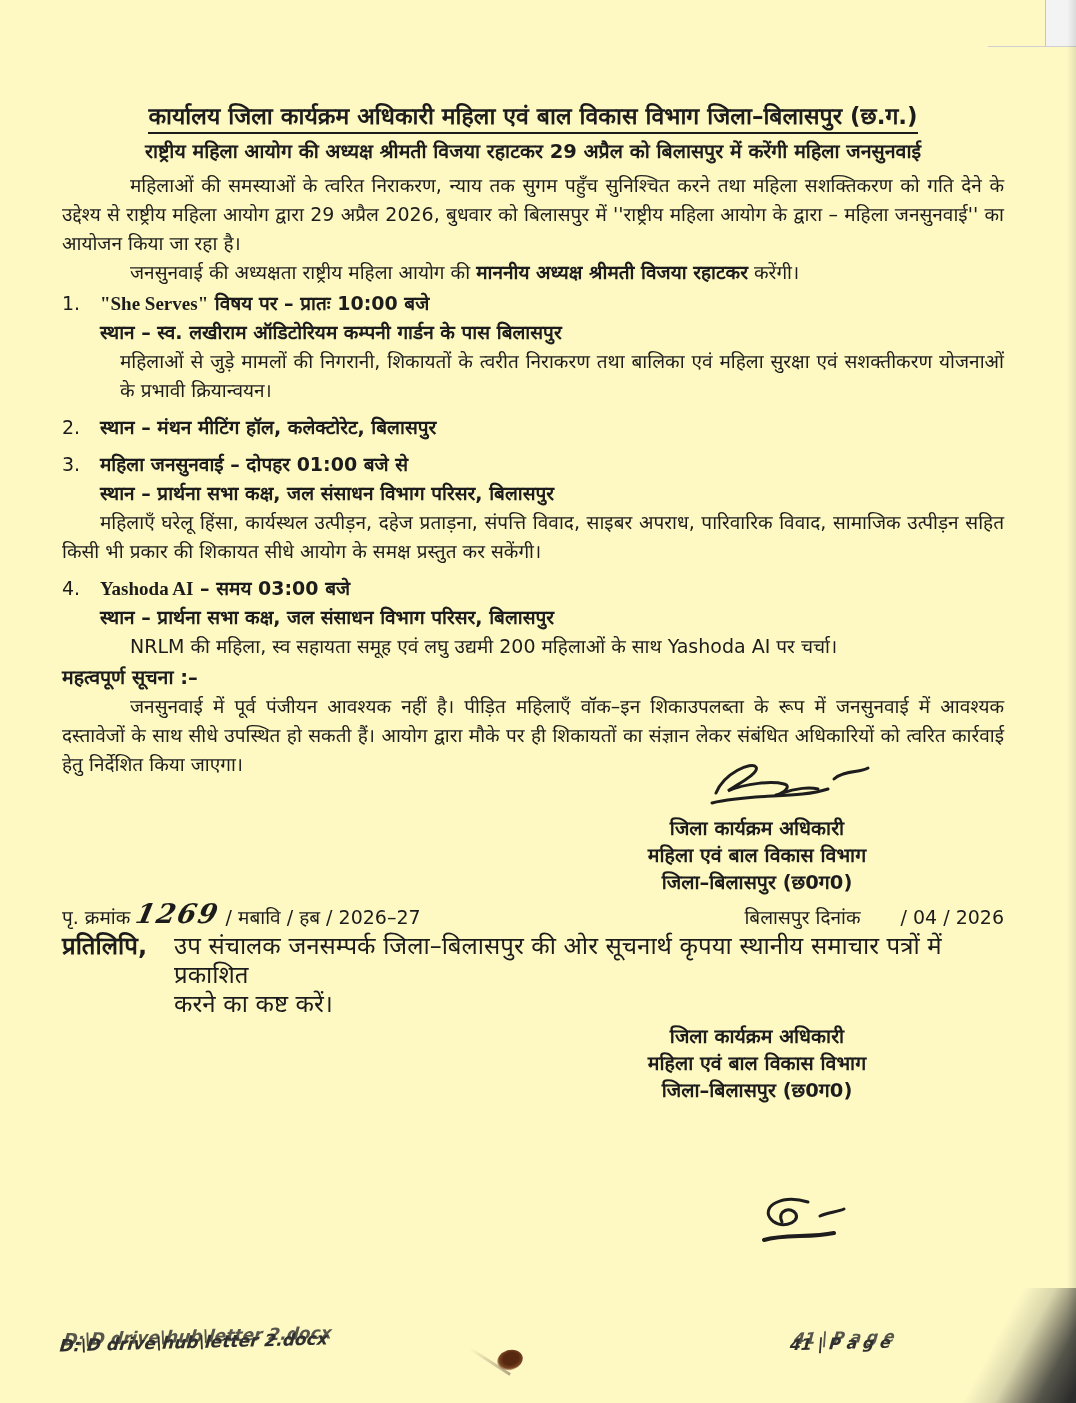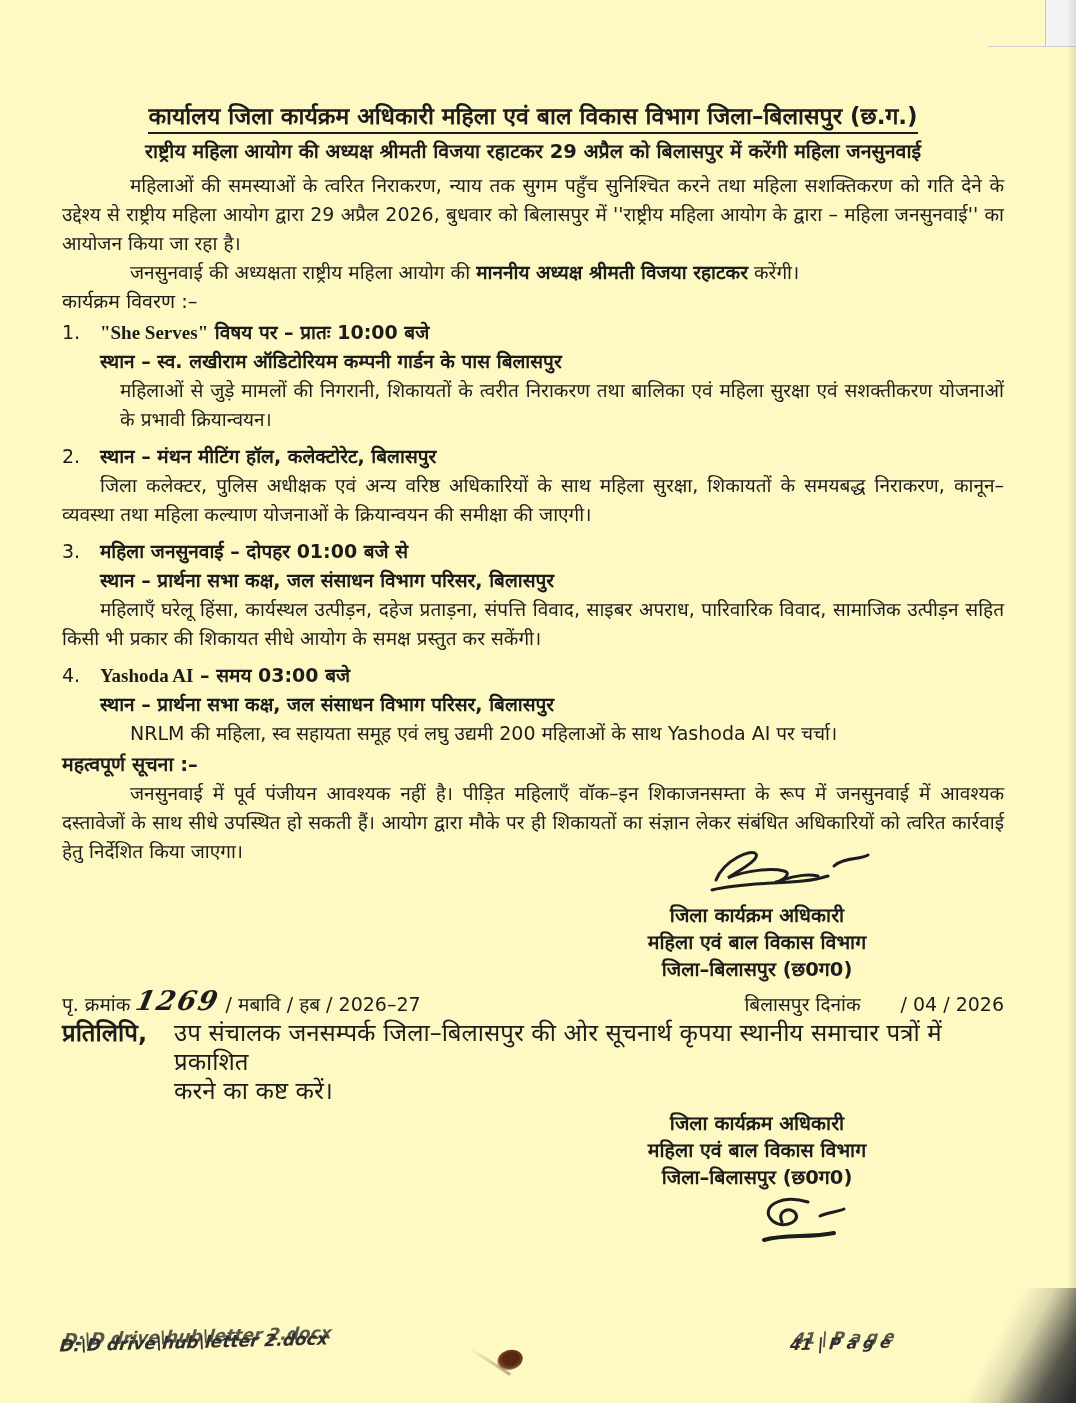--- a/index.html
+++ b/index.html
@@ -74,38 +74,36 @@
       <span class="ul">कार्यालय जिला कार्यक्रम अधिकारी महिला एवं बाल विकास विभाग जिला–बिलासपुर (छ.ग.)</span>
     </div>
 
 
     <div class="headline">राष्ट्रीय महिला आयोग की अध्यक्ष श्रीमती विजया रहाटकर 29 अप्रैल को बिलासपुर में करेंगी महिला जनसुनवाई</div>
 
     <div class="para">महिलाओं की समस्याओं के त्वरित निराकरण, न्याय तक सुगम पहुँच सुनिश्चित करने तथा महिला सशक्तिकरण को गति देने के उद्देश्य से राष्ट्रीय महिला आयोग द्वारा 29 अप्रैल 2026, बुधवार को बिलासपुर में ''राष्ट्रीय महिला आयोग के द्वारा – महिला जनसुनवाई'' का आयोजन किया जा रहा है।</div>
 
     <div class="line-chair"><span>जनसुनवाई की अध्यक्षता राष्ट्रीय महिला आयोग की </span><b>माननीय अध्यक्ष श्रीमती विजया रहाटकर</b><span> करेंगी।</span></div>
 
-    <div class="program-label">कार्यक्रम विवरण :–</div>
 
     <div class="items">
 
       <div class="item">
         <span class="item-num">1.</span>
         <div class="item-body">
           <div class="item-title"><span class="latin">"She Serves"</span><span> विषय पर – प्रातः 10:00 बजे</span></div>
           <div class="item-venue">स्थान – स्व. लखीराम ऑडिटोरियम कम्पनी गार्डन के पास बिलासपुर</div>
           <div class="desc-block">महिलाओं से जुड़े मामलों की निगरानी, शिकायतों के त्वरीत निराकरण तथा बालिका एवं महिला सुरक्षा एवं सशक्तीकरण योजनाओं के प्रभावी क्रियान्वयन।</div>
         </div>
       </div>
 
       <div class="item">
         <span class="item-num">2.</span>
         <div class="item-body">
           <div class="item-venue">स्थान – मंथन मीटिंग हॉल, कलेक्टोरेट, बिलासपुर</div>
-          <div class="desc-hang">जिला कलेक्टर, पुलिस अधीक्षक एवं अन्य वरिष्ठ अधिकारियों के साथ महिला सुरक्षा, शिकायतों के समयबद्ध निराकरण, कानून–व्यवस्था तथा महिला कल्याण योजनाओं के क्रियान्वयन की समीक्षा की जाएगी।</div>
         </div>
       </div>
 
       <div class="item">
         <span class="item-num">3.</span>
         <div class="item-body">
           <div class="item-title">महिला जनसुनवाई – दोपहर 01:00 बजे से</div>
           <div class="item-venue">स्थान – प्रार्थना सभा कक्ष, जल संसाधन विभाग परिसर, बिलासपुर</div>
           <div class="desc-hang">महिलाएँ घरेलू हिंसा, कार्यस्थल उत्पीड़न, दहेज प्रताड़ना, संपत्ति विवाद, साइबर अपराध, पारिवारिक विवाद, सामाजिक उत्पीड़न सहित किसी भी प्रकार की शिकायत सीधे आयोग के समक्ष प्रस्तुत कर सकेंगी।</div>
         </div>
@@ -115,21 +113,21 @@
         <span class="item-num">4.</span>
         <div class="item-body">
           <div class="item-title"><span class="latin">Yashoda AI</span><span> – समय 03:00 बजे</span></div>
           <div class="item-venue">स्थान – प्रार्थना सभा कक्ष, जल संसाधन विभाग परिसर, बिलासपुर</div>
           <div class="desc-hang"><span class="desc-lead">.</span><span>NRLM की महिला, स्व सहायता समूह एवं लघु उद्यमी 200 महिलाओं के साथ Yashoda AI पर चर्चा।</span></div>
         </div>
       </div>
     </div>
 
     <div class="imp-label">महत्वपूर्ण सूचना :–</div>
-    <div class="para">जनसुनवाई में पूर्व पंजीयन आवश्यक नहीं है। पीड़ित महिलाएँ वॉक–इन शिकाजनसम्ता के रूप में जनसुनवाई में आवश्यक दस्तावेजों के साथ सीधे उपस्थित हो सकती हैं। आयोग द्वारा मौके पर ही शिकायतों का संज्ञान लेकर संबंधित अधिकारियों को त्वरित कार्रवाई हेतु निर्देशित किया जाएगा।</div>
+    <div class="para">जनसुनवाई में पूर्व पंजीयन आवश्यक नहीं है। पीड़ित महिलाएँ वॉक–इन शिकाउपलब्ता के रूप में जनसुनवाई में आवश्यक दस्तावेजों के साथ सीधे उपस्थित हो सकती हैं। आयोग द्वारा मौके पर ही शिकायतों का संज्ञान लेकर संबंधित अधिकारियों को त्वरित कार्रवाई हेतु निर्देशित किया जाएगा।</div>
 
     <div class="sig-row">
       <svg class="sig" width="190" height="62" viewBox="0 0 190 62">
         <g fill="none" stroke="#1d1d1d" stroke-width="3" stroke-linecap="round">
           <path d="M30 40 C 38 20, 66 8, 70 14 C 74 20, 50 32, 42 38 C 60 30, 86 28, 98 31 C 106 33, 98 40, 90 42"></path>
           <path d="M26 50 C 66 40, 112 46, 142 36"></path>
           <path d="M96 40 C 110 35, 124 34, 132 36"></path>
           <path d="M148 26 C 158 17, 174 20, 182 15"></path>
         </g>
       </svg>

